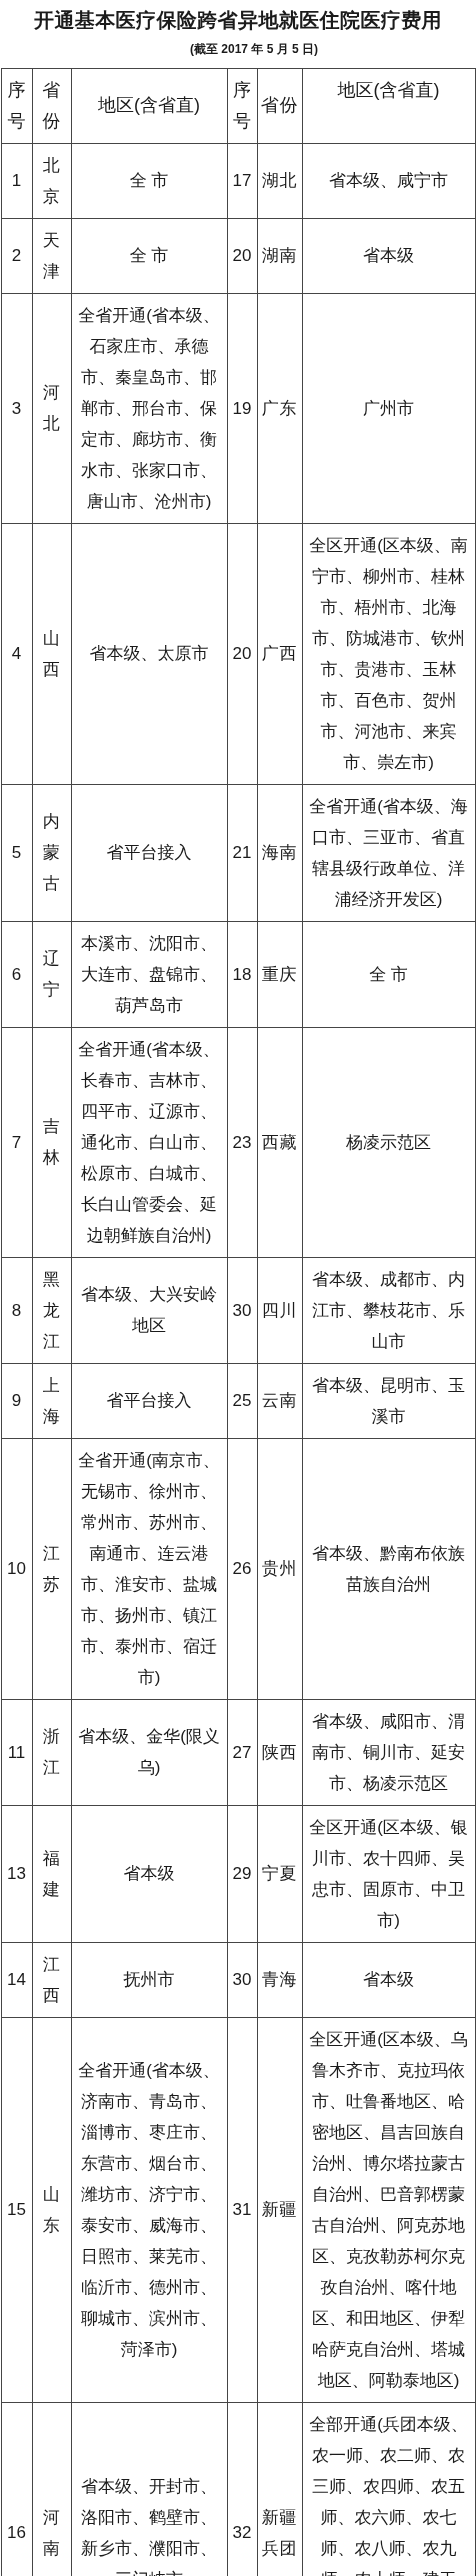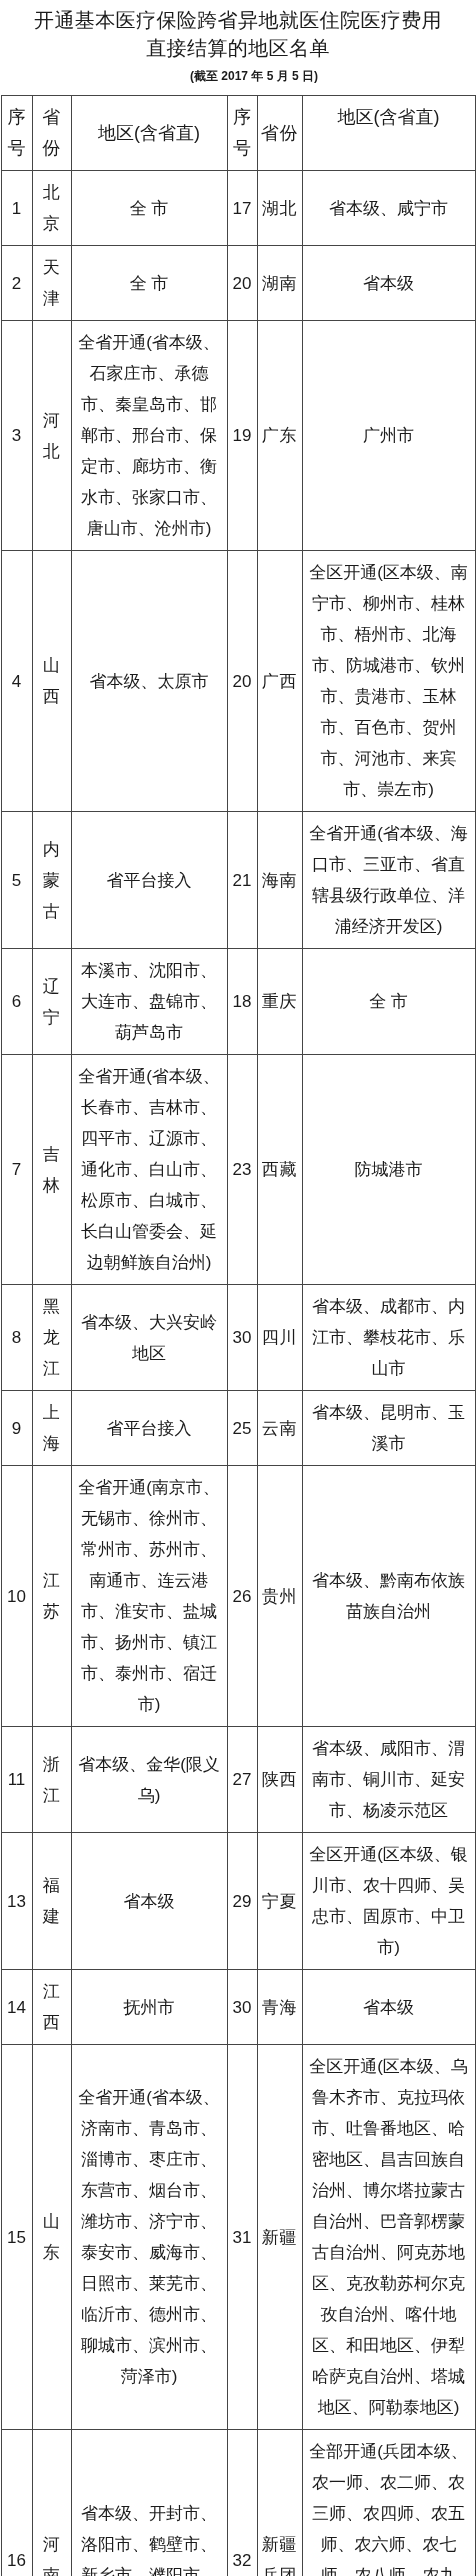--- a/index.html
+++ b/index.html
@@ -3,21 +3,21 @@
 <meta charset="utf-8">
 <style>
   html,body { margin:0; padding:0; background:#ffffff; }
   body {
     width:476px;
     font-family:"Liberation Sans", sans-serif;
     color:#1b1b1b;
   }
   .doc { padding:7.4px 0 22px 0; }
   .title-line {
-    text-align:center; font-weight:normal;
+    text-align:center; font-weight:bold;
     font-size:20px; line-height:27.5px;
     letter-spacing:0.4px;
   }
   .subtitle {
     text-align:center; font-weight:bold;
     font-size:12px; line-height:16.4px; margin-top:6px;margin-left:32px;
   }
   table.roster {
     border-collapse:collapse; table-layout:fixed;
     width:473px; margin:10.4px auto 0 auto;
@@ -34,21 +34,20 @@
   .roster th { font-size:18px; }
   .roster th.vtop { vertical-align:top; }
   .seq  { font-size:16.4px; }
   .prov { letter-spacing:0.7px; }
 </style>
 </head>
 <body>
 
 <div class="doc">
   <div class="title-line">开通基本医疗保险跨省异地就医住院医疗费用</div>
-  <div class="title-line">直接结算的地区名单</div>
   <div class="subtitle">(截至 2017 年 5 月 5 日)</div>
 
   <table class="roster">
     <colgroup>
       <col style="width:31px">
       <col style="width:39px">
       <col style="width:156px">
       <col style="width:30px">
       <col style="width:45px">
       <col style="width:173px">
@@ -111,21 +110,21 @@
           <td class="seq">18</td>
           <td class="prov">重庆</td>
           <td class="region">全 市</td>
         </tr>
         <tr>
           <td class="seq">7</td>
           <td class="prov">吉林</td>
           <td class="region">全省开通(省本级、长春市、吉林市、四平市、辽源市、通化市、白山市、松原市、白城市、长白山管委会、延边朝鲜族自治州)</td>
           <td class="seq">23</td>
           <td class="prov">西藏</td>
-          <td class="region">防城港市</td>
+          <td class="region">杨凌示范区</td>
         </tr>
         <tr>
           <td class="seq">8</td>
           <td class="prov">黑龙江</td>
           <td class="region">省本级、大兴安岭地区</td>
           <td class="seq">30</td>
           <td class="prov">四川</td>
           <td class="region">省本级、成都市、内江市、攀枝花市、乐山市</td>
         </tr>
         <tr>

